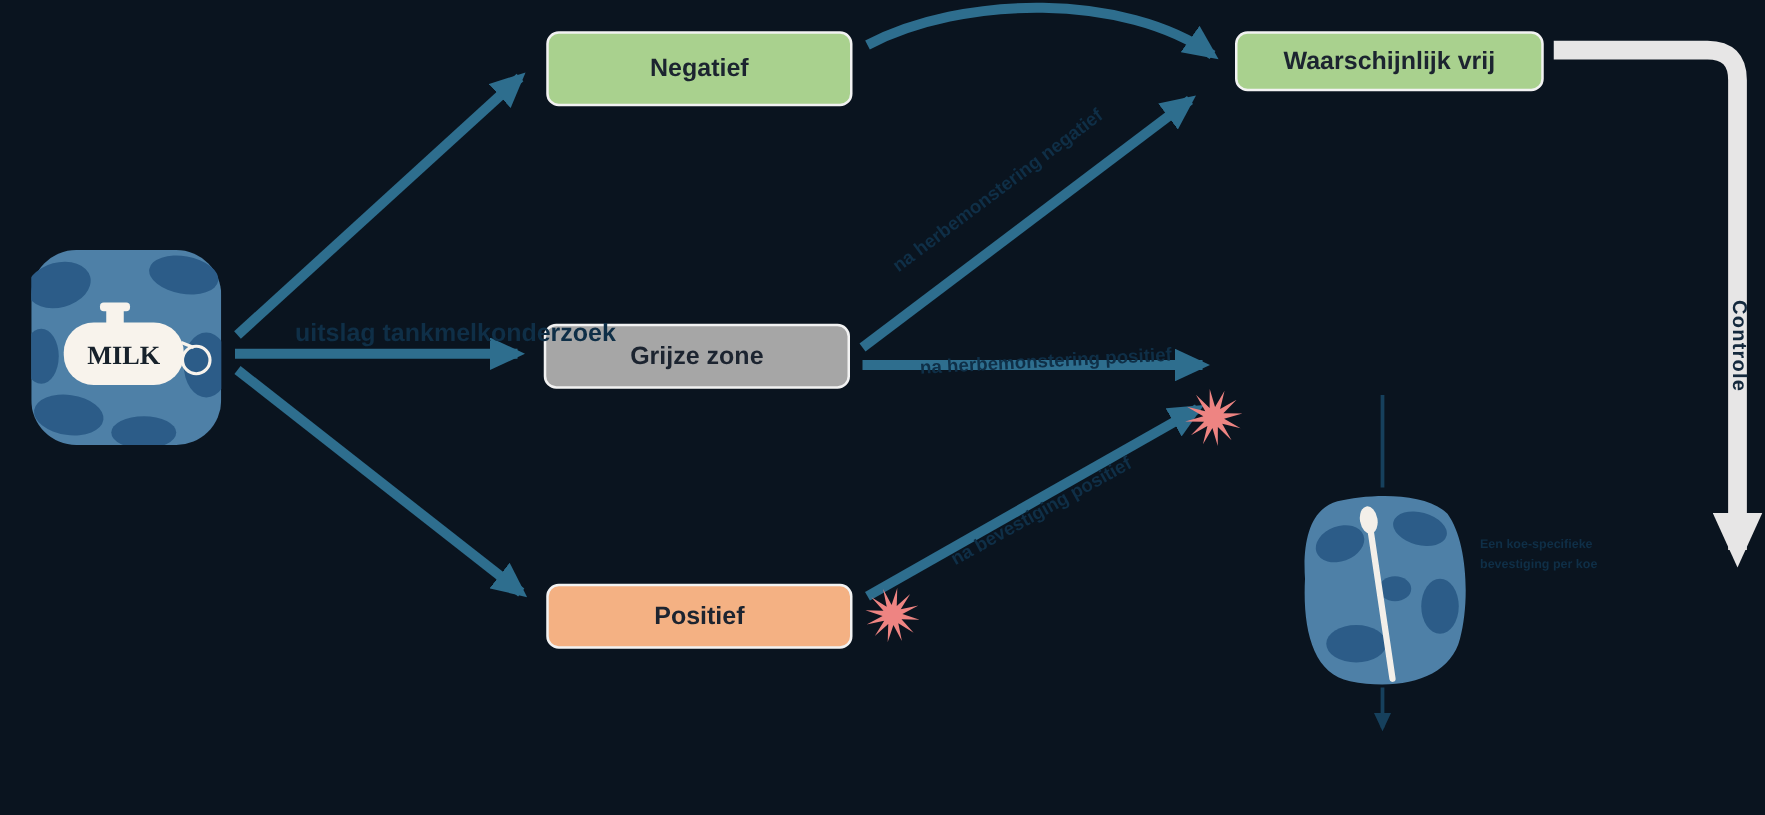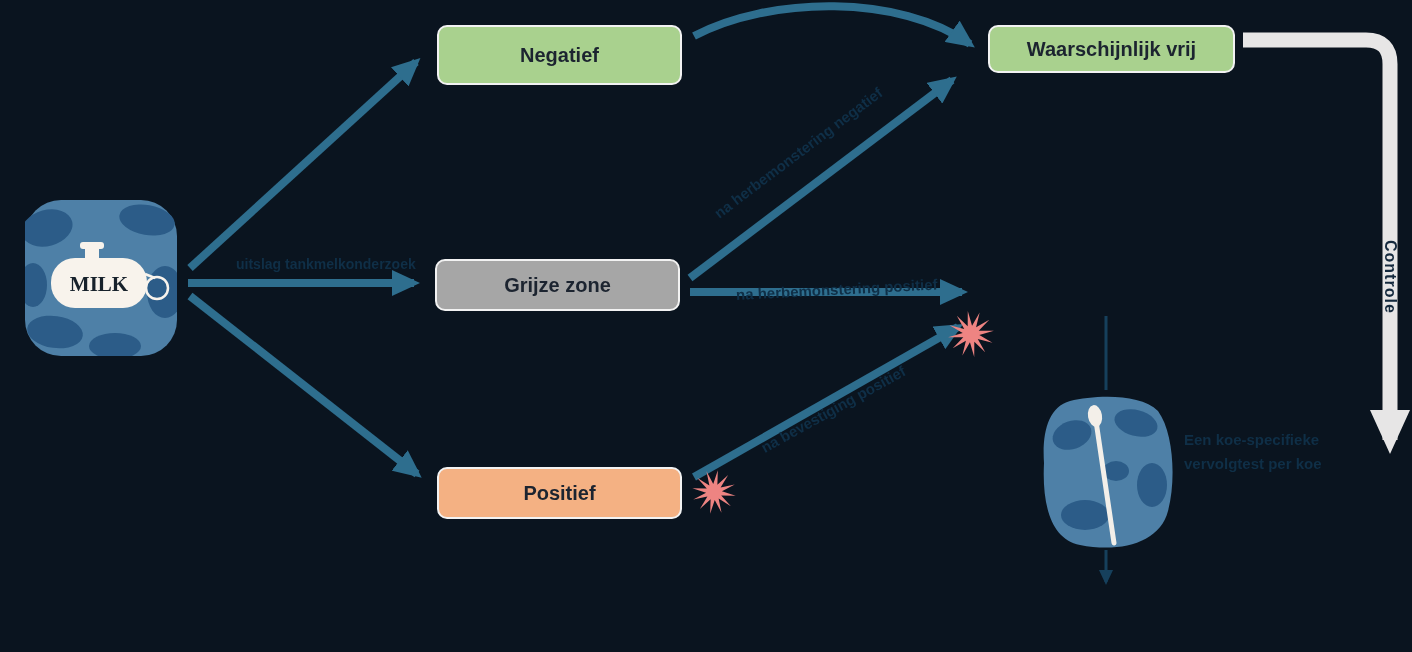--- a/index.html
+++ b/index.html
@@ -36,34 +36,34 @@
   .b-negatief{left:437px;top:25px;width:245px;height:60px;}
   .b-grijze{left:435px;top:259px;width:245px;height:52px;}
   .b-positief{left:437px;top:467px;width:245px;height:52px;}
   .b-vrij{left:988px;top:25px;width:247px;height:48px;}
   .b-verdacht{left:985px;top:262px;width:242px;height:50px;}
   .b-geinfecteerd{left:988px;top:594px;width:247px;height:50px;}
   .edge-label{
     position:absolute;color:var(--edge-label);font-size:15px;font-weight:700;
     white-space:nowrap;transform-origin:0 50%;
   }
-  .lbl-tank{left:236px;top:256px;font-size:14px;}
+  .lbl-tank{left:236px;top:256px;font-size:20px;}
   .lbl-gz-vrij{left:716px;top:206px;transform:rotate(-37deg);}
   .lbl-gz-verdacht{left:736px;top:286px;transform:rotate(-3deg);}
   .lbl-pos-verdacht{left:762px;top:440px;transform:rotate(-29deg);}
   .controle-label{
     position:absolute;left:1381px;top:240px;writing-mode:vertical-rl;
     color:var(--controle-text);font-size:16px;font-weight:600;letter-spacing:1px;
   }
   .icon{position:absolute;}
   .milk-icon{left:25px;top:200px;width:152px;height:140px;font-family:Liberation Serif, serif;}
   .cow-icon{left:1040px;top:393px;width:136px;height:158px;}
   .cow-note{
     position:absolute;left:1184px;top:428px;color:var(--edge-label);
-    font-size:15px;font-weight:700;line-height:1.6;white-space:nowrap;
+    font-size:10px;font-weight:700;line-height:1.6;white-space:nowrap;
   }
 </style>
 </head>
 <body>
 
 <div class="canvas">
 
   <svg class="edges" viewBox="0 0 1412 652" xmlns="http://www.w3.org/2000/svg">
     <defs>
       <marker id="ah-teal" markerUnits="userSpaceOnUse" markerWidth="30" markerHeight="26" refX="22" refY="13" orient="auto">
@@ -153,18 +153,18 @@
     </svg>
   </div>
 
   <div class="edge-label lbl-tank">uitslag tankmelkonderzoek</div>
   <div class="edge-label lbl-gz-vrij">na herbemonstering negatief</div>
   <div class="edge-label lbl-gz-verdacht">na herbemonstering positief</div>
   <div class="edge-label lbl-pos-verdacht">na bevestiging positief</div>
 
   <div class="cow-note">
     <div>Een koe-specifieke</div>
-    <div>vervolgtest per koe</div>
+    <div>bevestiging per koe</div>
   </div>
 
   <div class="controle-label">Controle</div>
 
 </div>
 
 </body></html>

